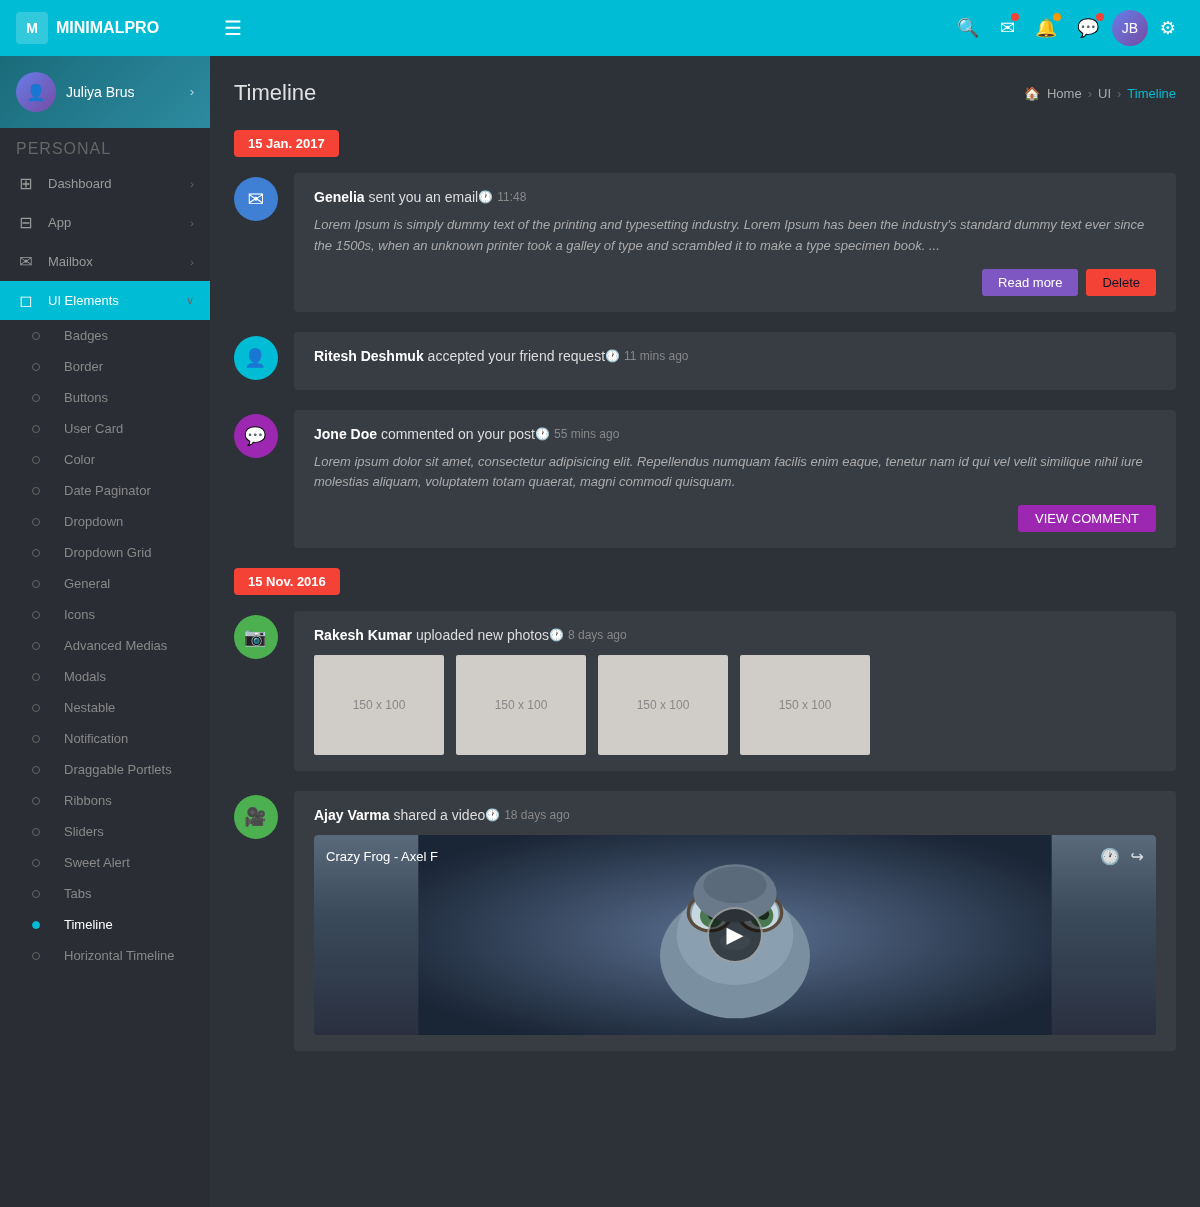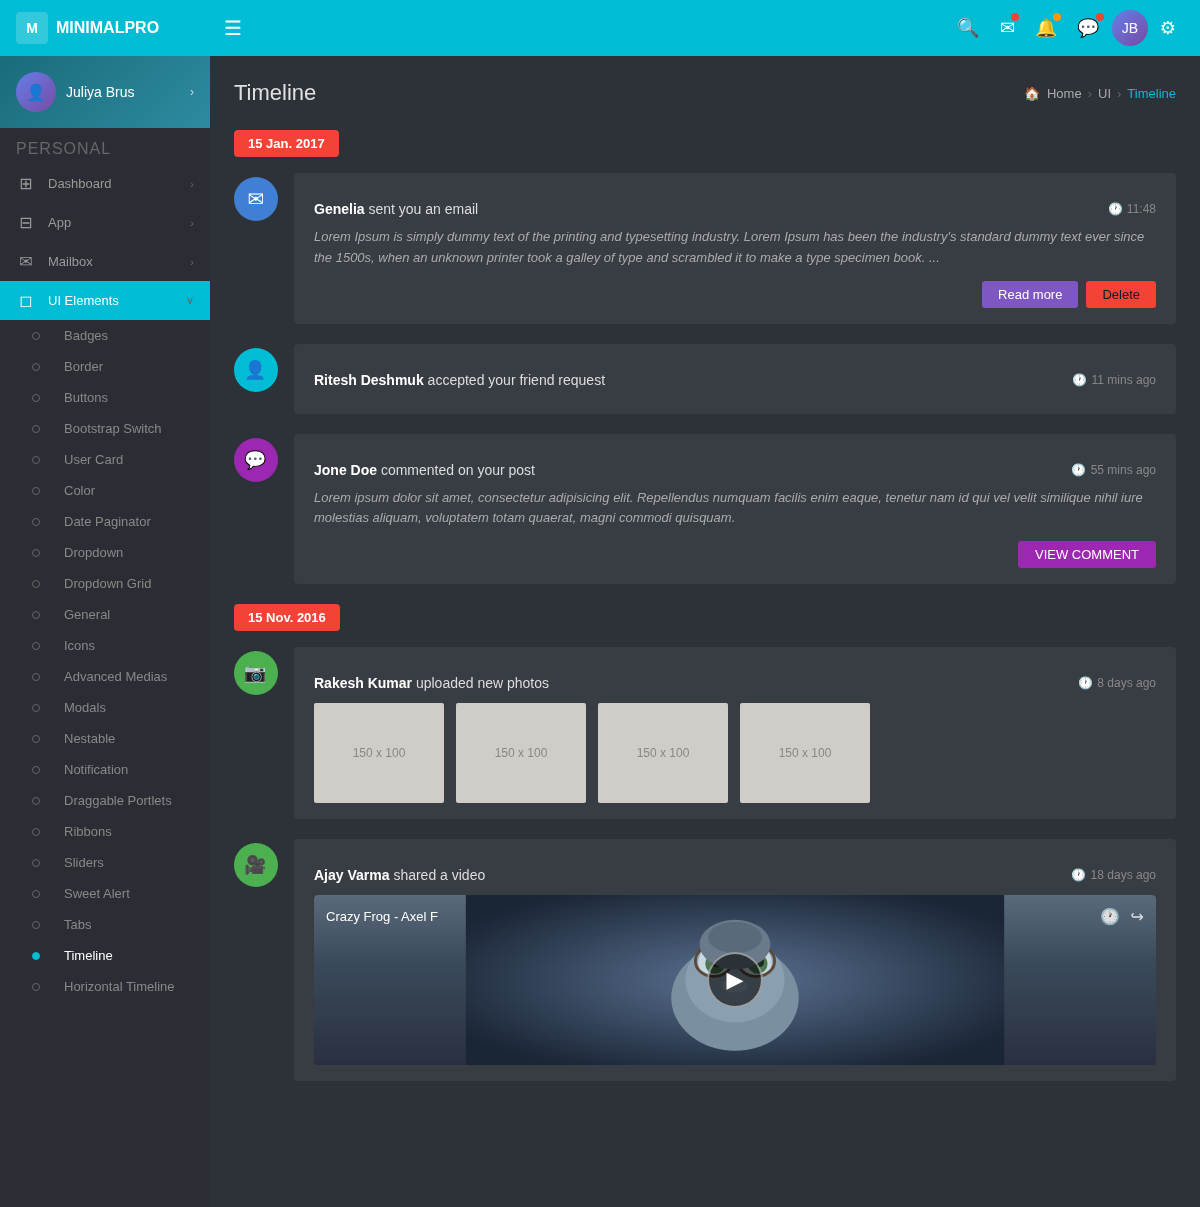--- a/index.html
+++ b/index.html
@@ -119,23 +119,22 @@
 
     
     .timeline-card {
       background: #383c43;
       border-radius: 4px;
       margin-bottom: 10px;
       padding: 16px 20px;
       position: relative;
     }
     .timeline-card-header {
-      display: flex; align-items: center; justify-content: space-between;
+      display: flex; align-items: center; 
       margin-bottom: 10px;
-      margin-top: 12px;
     }
     .timeline-card-title { color: #ddd; font-size: 14px; }
     .timeline-card-title strong { color: white; font-weight: 600; }
     .timeline-card-time { color: #888; font-size: 12px; display: flex; align-items: center; gap: 4px; }
     .timeline-card-body { color: #aaa; font-size: 13px; line-height: 1.6; font-style: italic; }
     .timeline-card-actions { display: flex; gap: 8px; justify-content: flex-end; margin-top: 12px; }
     .btn-read-more {
       background: #7e57c2; color: white; border: none;
       padding: 6px 16px; border-radius: 3px; cursor: pointer; font-size: 13px;
     }
@@ -163,21 +162,21 @@
     .photo-placeholder {
       width: 130px; height: 100px; background: #d0ccc8;
       border-radius: 2px; display: flex; align-items: center; justify-content: center;
       color: #888; font-size: 12px;
     }
 
     
     .video-container {
       background: #1a1a1a; border-radius: 4px;
       margin-top: 12px; position: relative; overflow: hidden;
-      height: 170px;
+      height: 200px;
     }
     .video-bg {
       width: 100%; height: 100%;
       background: linear-gradient(135deg, #3a2a1a 0%, #2a3a4a 50%, #4a3a2a 100%);
       display: flex; align-items: center; justify-content: center;
       position: relative;
     }
     .video-play-btn {
       width: 56px; height: 56px; border-radius: 50%;
       background: rgba(0,0,0,0.6); display: flex; align-items: center; justify-content: center;
@@ -272,24 +271,20 @@
     <div class="sidebar-dot"></div>
     <span>Badges</span>
   </div>
   <div class="sidebar-subitem">
     <div class="sidebar-dot"></div>
     <span>Border</span>
   </div>
   <div class="sidebar-subitem">
     <div class="sidebar-dot"></div>
     <span>Buttons</span>
-  </div>
-  <div class="sidebar-subitem">
-    <div class="sidebar-dot"></div>
-    <span>Bootstrap Switch</span>
   </div>
   <div class="sidebar-subitem">
     <div class="sidebar-dot"></div>
     <span>User Card</span>
   </div>
   <div class="sidebar-subitem">
     <div class="sidebar-dot"></div>
     <span>Color</span>
   </div>
   <div class="sidebar-subitem">

